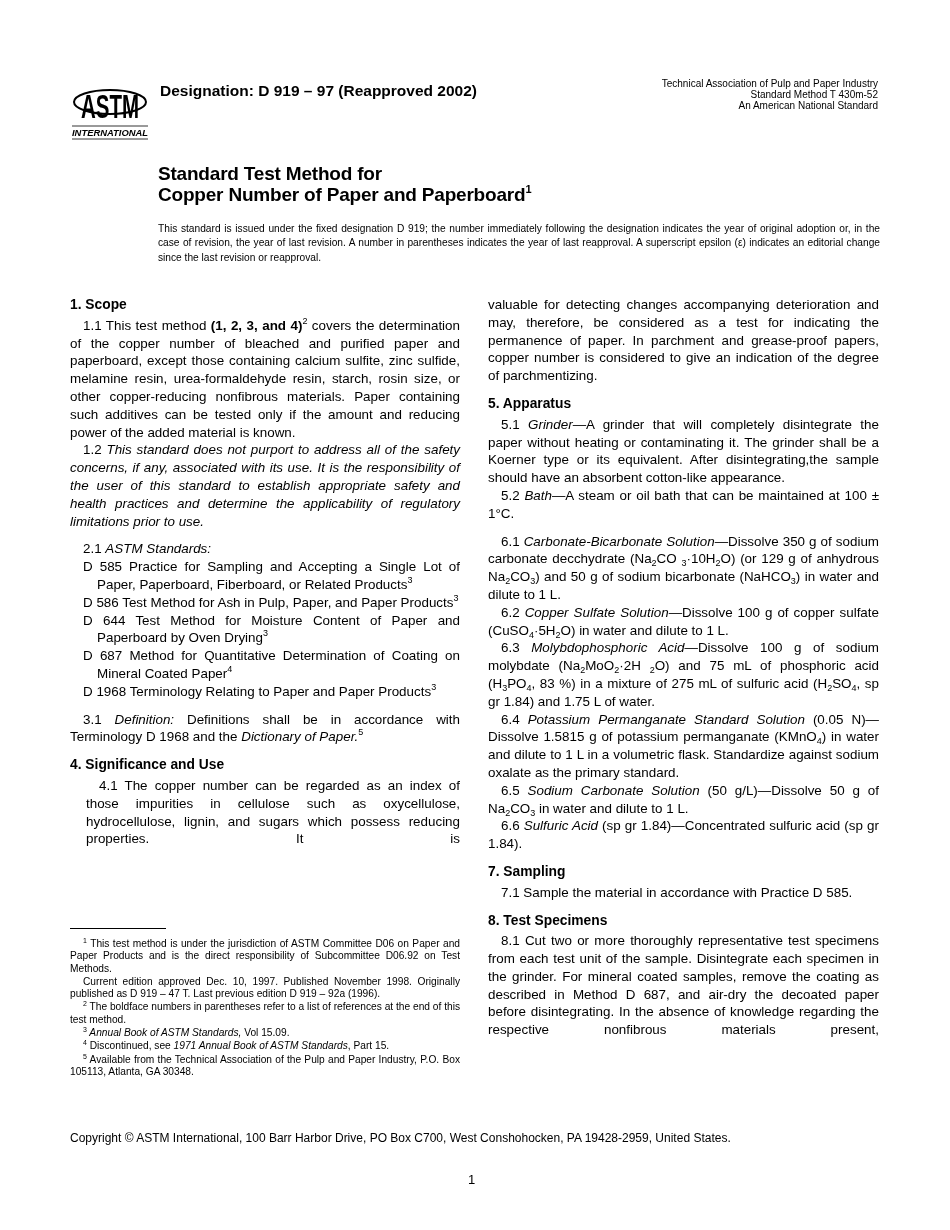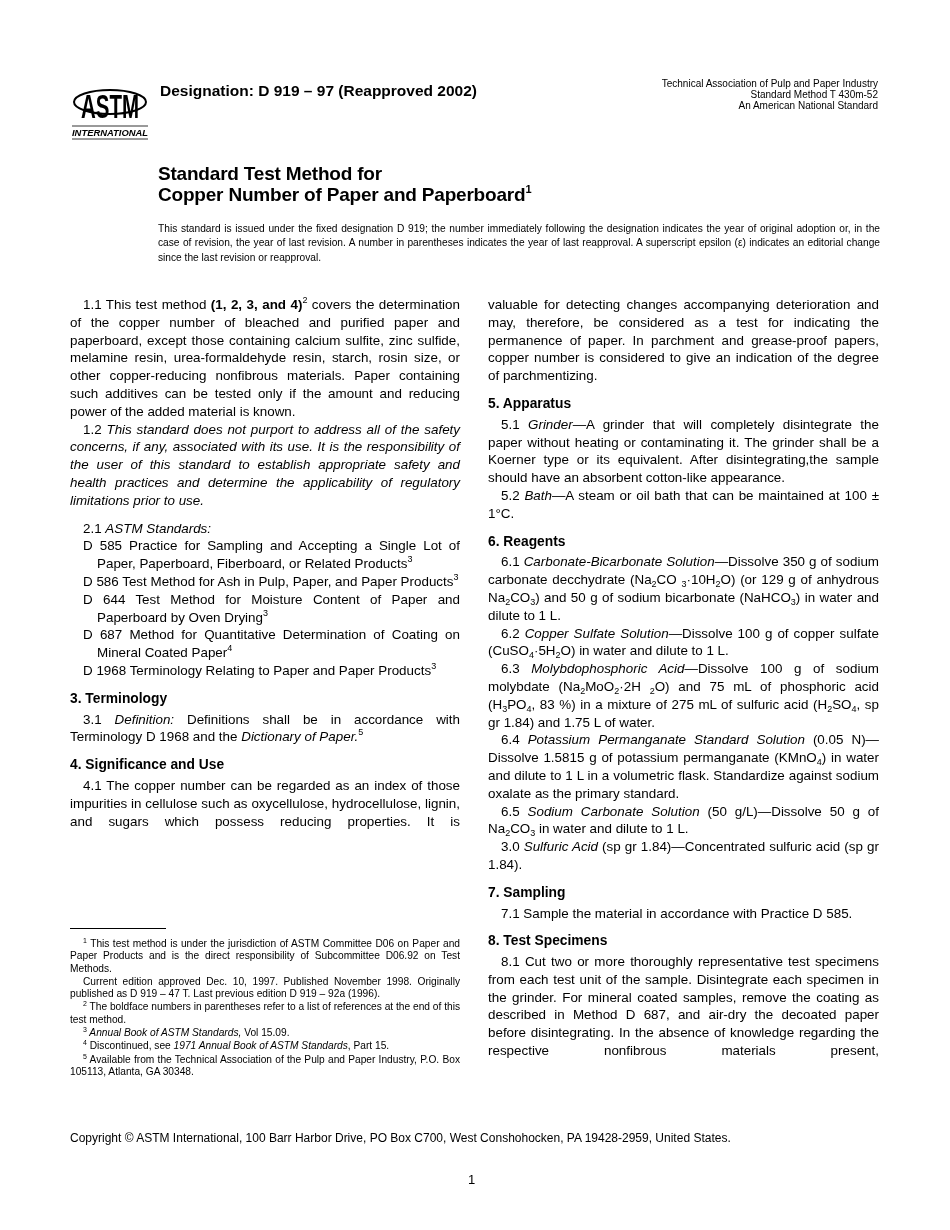--- a/index.html
+++ b/index.html
@@ -57,38 +57,38 @@
 </div>
 
 <div id="title" class="sans">
   <div>Standard Test Method for</div>
   <div><span>Copper Number of Paper and Paperboard</span><sup>1</sup></div>
 </div>
 
 <div id="intro" class="serif">This standard is issued under the fixed designation D 919; the number immediately following the designation indicates the year of original adoption or, in the case of revision, the year of last revision. A number in parentheses indicates the year of last reapproval. A superscript epsilon (ε) indicates an editorial change since the last revision or reapproval.</div>
 
 <div id="col-left" class="col serif">
+  <div class="h">1. Scope</div>
   <p class="p"><span>1.1</span><span> This test method </span><b>(1, 2, 3, and 4)</b><span class="sup">2</span><span> covers the determination of the copper number of bleached and purified paper and paperboard, except those containing calcium sulfite, zinc sulfide, melamine resin, urea-formaldehyde resin, starch, rosin size, or other copper-reducing nonfibrous materials. Paper containing such additives can be tested only if the amount and reducing power of the added material is known.</span></p>
   <p class="p"><span>1.2</span><i> This standard does not purport to address all of the safety concerns, if any, associated with its use. It is the responsibility of the user of this standard to establish appropriate safety and health practices and determine the applicability of regulatory limitations prior to use.</i></p>
   <div class="gap"></div>
 
   <p class="p"><span>2.1</span> <i>ASTM Standards:</i></p>
   <p class="ref"><span>D 585  Practice for Sampling and Accepting a Single Lot of Paper, Paperboard, Fiberboard, or Related Products</span><span class="sup">3</span></p>
   <p class="ref"><span>D 586 Test Method for Ash in Pulp, Paper, and Paper Products</span><span class="sup">3</span></p>
   <p class="ref"><span>D 644 Test Method for Moisture Content of Paper and Paperboard by Oven Drying</span><span class="sup">3</span></p>
   <p class="ref"><span>D 687 Method for Quantitative Determination of Coating on Mineral Coated Paper</span><span class="sup">4</span></p>
   <p class="ref"><span>D 1968  Terminology Relating to Paper and Paper Products</span><span class="sup">3</span></p>
   <div class="gap"></div>
 
-  <div class="h">3. Terminology</div>
   <p class="p"><span>3.1</span> <i>Definition:</i><span> Definitions shall be in accordance with Terminology D 1968 and the </span><i>Dictionary of Paper.</i><span class="sup">5</span></p>
   <div class="gap"></div>
 
   <div class="h">4. Significance and Use</div>
-  <p class="p" style="text-align-last: justify;"><span>4.1</span><span> The copper number can be regarded as an index of those impurities in cellulose such as oxycellulose, hydrocellulose, lignin, and sugars which possess reducing properties. It is</span></p>
+  <p class="p" style="text-align-last: justify; margin-left: 16px;"><span>4.1</span><span> The copper number can be regarded as an index of those impurities in cellulose such as oxycellulose, hydrocellulose, lignin, and sugars which possess reducing properties. It is</span></p>
 </div>
 
 <div id="fn-rule"></div>
 <div id="footnotes" class="serif">
   <p class="fn"><span class="fsup">1</span><span> This test method is under the jurisdiction of ASTM Committee D06 on Paper and Paper Products and is the direct responsibility of Subcommittee D06.92 on Test Methods.</span></p>
   <p class="fn"><span>Current edition approved Dec. 10, 1997. Published November 1998. Originally published as D 919 – 47 T. Last previous edition D 919 – 92a (1996).</span></p>
   <p class="fn"><span class="fsup">2</span><span> The boldface numbers in parentheses refer to a list of references at the end of this test method.</span></p>
   <p class="fn"><span class="fsup">3</span><i> Annual Book of ASTM Standards,</i><span> Vol 15.09.</span></p>
   <p class="fn"><span class="fsup">4</span><span> Discontinued, see </span><i>1971 Annual Book of ASTM Standards</i><span>, Part 15.</span></p>
   <p class="fn"><span class="fsup">5</span><span> Available from the Technical Association of the Pulp and Paper Industry, P.O. Box 105113, Atlanta, GA 30348.</span></p>
@@ -96,27 +96,26 @@
 
 <div id="col-right" class="col serif">
   <p class="p noind">valuable for detecting changes accompanying deterioration and may, therefore, be considered as a test for indicating the permanence of paper. In parchment and grease-proof papers, copper number is considered to give an indication of the degree of parchmentizing.</p>
   <div class="gap"></div>
 
   <div class="h">5. Apparatus</div>
   <p class="p"><span>5.1</span> <i>Grinder</i><span>—A grinder that will completely disintegrate the paper without heating or contaminating it. The grinder shall be a Koerner type or its equivalent. After disintegrating,the sample should have an absorbent cotton-like appearance.</span></p>
   <p class="p"><span>5.2</span> <i>Bath</i><span>—A steam or oil bath that can be maintained at 100 ± 1°C.</span></p>
   <div class="gap"></div>
 
-  <div class="h">6. Reagents</div>
   <p class="p"><span>6.1</span> <i>Carbonate-Bicarbonate Solution</i><span>—Dissolve 350 g of sodium carbonate decchydrate (Na</span><span class="sub">2</span><span>CO </span><span class="sub">3</span><span>·10H</span><span class="sub">2</span><span>O) (or 129 g of anhydrous Na</span><span class="sub">2</span><span>CO</span><span class="sub">3</span><span>) and 50 g of sodium bicarbonate (NaHCO</span><span class="sub">3</span><span>) in water and dilute to 1 L.</span></p>
   <p class="p"><span>6.2</span> <i>Copper Sulfate Solution</i><span>—Dissolve 100 g of copper sulfate (CuSO</span><span class="sub">4</span><span>·5H</span><span class="sub">2</span><span>O) in water and dilute to 1 L.</span></p>
   <p class="p"><span>6.3</span> <i>Molybdophosphoric Acid</i><span>—Dissolve 100 g of sodium molybdate (Na</span><span class="sub">2</span><span>MoO</span><span class="sub">2</span><span>·2H </span><span class="sub">2</span><span>O) and 75 mL of phosphoric acid (H</span><span class="sub">3</span><span>PO</span><span class="sub">4</span><span>, 83 %) in a mixture of 275 mL of sulfuric acid (H</span><span class="sub">2</span><span>SO</span><span class="sub">4</span><span>, sp gr 1.84) and 1.75 L of water.</span></p>
   <p class="p"><span>6.4</span> <i>Potassium Permanganate Standard Solution</i><span> (0.05 N)—Dissolve 1.5815 g of potassium permanganate (KMnO</span><span class="sub">4</span><span>) in water and dilute to 1 L in a volumetric flask. Standardize against sodium oxalate as the primary standard.</span></p>
   <p class="p"><span>6.5</span> <i>Sodium Carbonate Solution</i><span> (50 g/L)—Dissolve 50 g of Na</span><span class="sub">2</span><span>CO</span><span class="sub">3</span><span> in water and dilute to 1 L.</span></p>
-  <p class="p"><span>3.0</span> <i>Sulfuric Acid</i><span> (sp gr 1.84)—Concentrated sulfuric acid (sp gr 1.84).</span></p>
+  <p class="p"><span>6.6</span> <i>Sulfuric Acid</i><span> (sp gr 1.84)—Concentrated sulfuric acid (sp gr 1.84).</span></p>
   <div class="gap"></div>
 
   <div class="h">7. Sampling</div>
   <p class="p"><span>7.1</span><span> Sample the material in accordance with Practice D 585.</span></p>
   <div class="gap"></div>
 
   <div class="h">8. Test Specimens</div>
   <p class="p" style="text-align-last: justify;"><span>8.1</span><span> Cut two or more thoroughly representative test specimens from each test unit of the sample. Disintegrate each specimen in the grinder. For mineral coated samples, remove the coating as described in Method D 687, and air-dry the decoated paper before disintegrating. In the absence of knowledge regarding the respective nonfibrous materials present,</span></p>
 </div>
 

